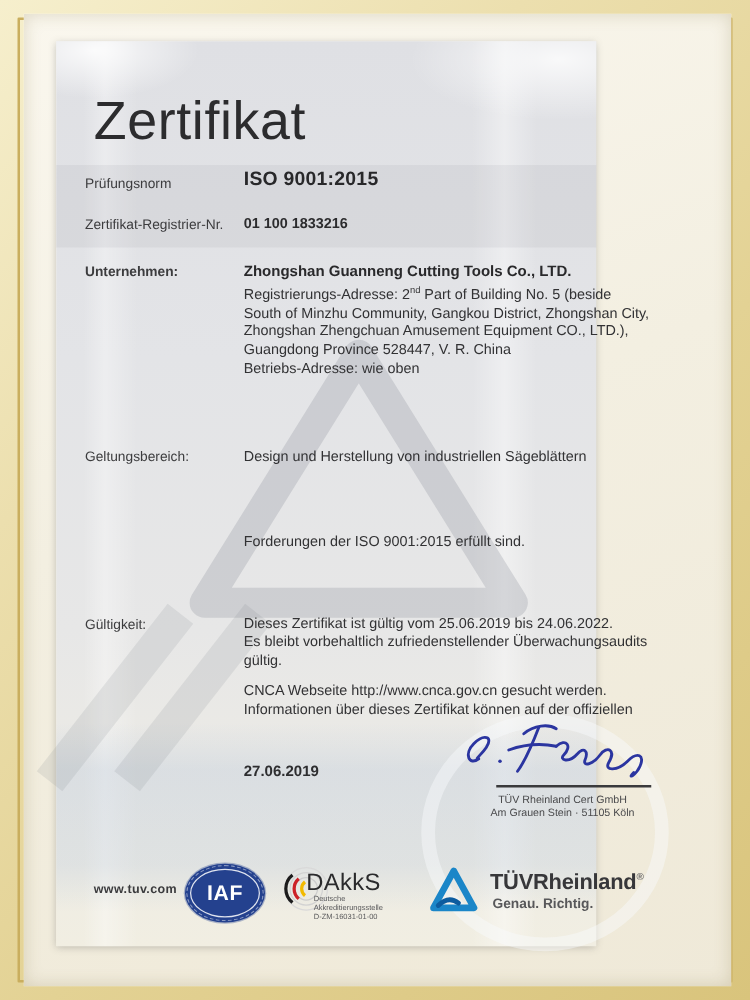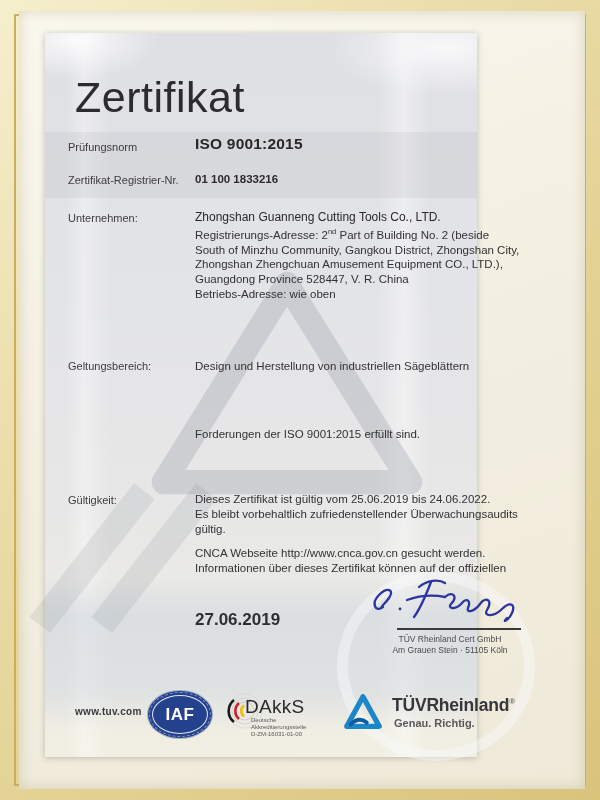--- a/index.html
+++ b/index.html
@@ -37,24 +37,24 @@
   .wm-d2{left:96px;top:440px;width:26px;height:170px;transform:rotate(38deg);}
   .wm-stamp{position:absolute;left:292px;top:538px;width:176px;height:168px;border-radius:50%;
     border:11px solid rgba(248,250,253,0.45);pointer-events:none;}
 
   .txt{position:absolute;color:#333335;}
   .title{left:30px;top:40px;font-size:43px;font-weight:400;letter-spacing:0.5px;color:#2c2c2e;}
   .lbl{font-size:11px;color:#3c3c3e;}
   .val-std{left:150px;top:102px;font-size:15.5px;font-weight:bold;color:#28282a;letter-spacing:0.2px;}
   .val-reg{left:150px;top:140px;font-size:11.5px;font-weight:bold;color:#2c2c2e;}
   .block{position:absolute;left:150px;width:332px;font-size:11.5px;line-height:14.8px;color:#323234;}
-  .co-name{font-size:12px;font-weight:normal;line-height:15px;color:#29292b;}
+  .co-name{font-size:12px;font-weight:bold;line-height:15px;color:#29292b;}
   sup{font-size:7.5px;}
   .scope-line{white-space:nowrap;}
-  .date{left:150px;top:577px;font-size:17px;font-weight:bold;color:#2e2e30;}
+  .date{left:150px;top:577px;font-size:12px;font-weight:bold;color:#2e2e30;}
   .sig-svg{position:absolute;left:318px;top:538px;}
   .sig-line{position:absolute;left:352px;top:595px;width:124px;height:1.5px;background:#3a3a3c;}
   .issuer{position:absolute;left:326px;top:601px;width:158px;text-align:center;
     font-size:8.5px;line-height:10.5px;color:#4a4a4c;}
 
   .website{left:30px;top:673px;font-size:10px;font-weight:bold;color:#3b3b3d;letter-spacing:0.3px;}
   .iaf{position:absolute;left:103px;top:658px;width:64px;height:47px;border-radius:50%;
     background:#24418e;display:flex;align-items:center;justify-content:center;
     box-shadow:0 0 0 1px rgba(36,65,142,0.35);}
   .iaf::before{content:"";position:absolute;inset:4px;border:1.5px solid rgba(255,255,255,0.85);border-radius:50%;}
@@ -85,24 +85,24 @@
   <div class="wm-diagonal wm-d2"></div>
   <div class="wm-stamp"></div>
 
   <div class="txt title">Zertifikat</div>
 
   <div class="txt lbl" style="left:23px;top:108px;">Prüfungsnorm</div>
   <div class="txt val-std">ISO 9001:2015</div>
   <div class="txt lbl" style="left:23px;top:141px;">Zertifikat-Registrier-Nr.</div>
   <div class="txt val-reg">01 100 1833216</div>
 
-  <div class="txt lbl" style="left:23px;top:179px;">Unternehmen:</div>
+  <div class="txt lbl" style="left:23px;top:179px;font-weight:bold;">Unternehmen:</div>
   <div class="block" style="top:177px;">
     <div class="co-name">Zhongshan Guanneng Cutting Tools Co., LTD.</div>
-    <div><span>Registrierungs-Adresse: 2</span><sup>nd</sup><span> Part of Building No. 2 (beside</span></div>
+    <div><span>Registrierungs-Adresse: 2</span><sup>nd</sup><span> Part of Building No. 5 (beside</span></div>
     <div>South of Minzhu Community, Gangkou District, Zhongshan City,</div>
     <div>Zhongshan Zhengchuan Amusement Equipment CO., LTD.),</div>
     <div>Guangdong Province 528447, V. R. China</div>
     <div>Betriebs-Adresse: wie oben</div>
   </div>
 
   <div class="txt lbl" style="left:23px;top:327px;">Geltungsbereich:</div>
   <div class="block scope-line" style="top:326px;">Design und Herstellung von industriellen Sägeblättern</div>
 
   <div class="block" style="top:394px;">

